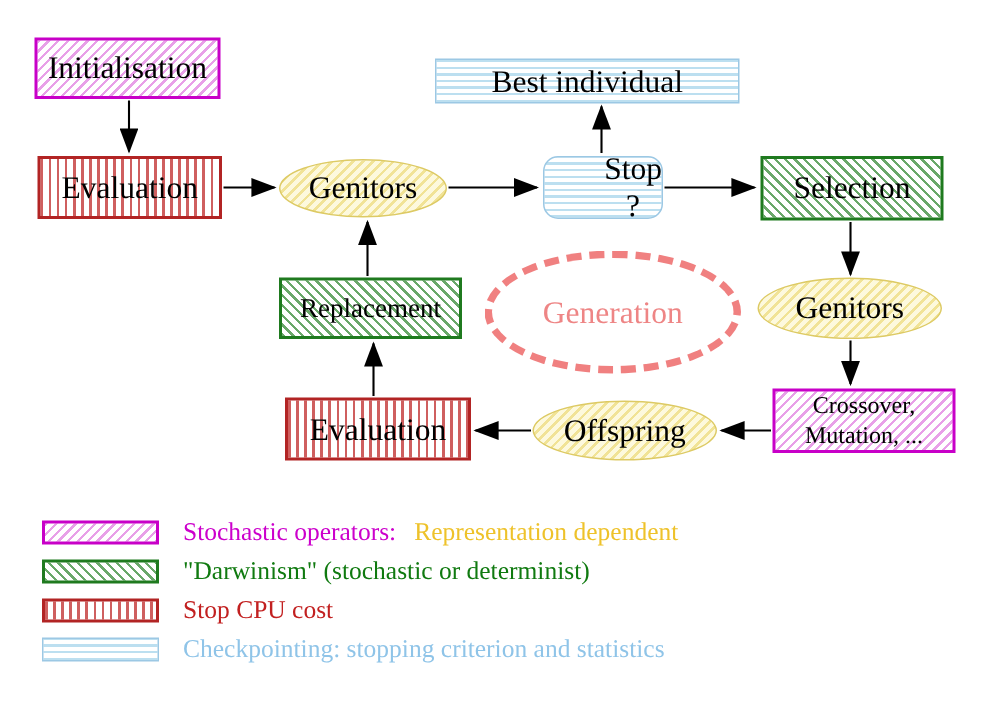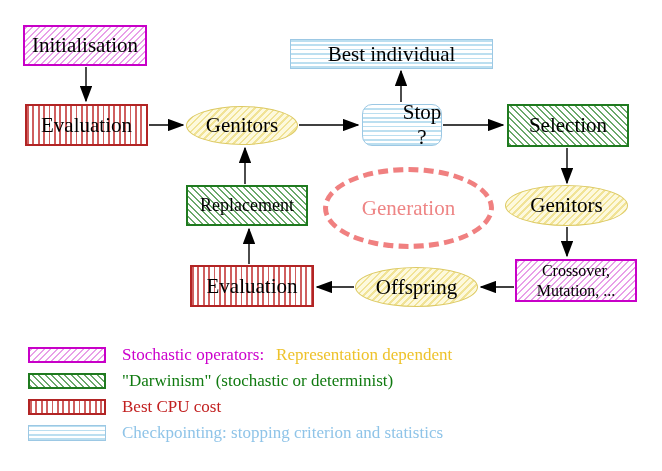--- a/index.html
+++ b/index.html
@@ -105,21 +105,21 @@
     <span class="lt-stochastic">Stochastic operators:</span><span class="lt-gold">Representation dependent</span>
   </div>
 
   <div class="legend-swatch box hatch-green" style="left:28px;top:373px;"></div>
   <div class="legend-text lt-green" style="top:371px;">
     <span>"Darwinism" (stochastic or determinist)</span>
   </div>
 
   <div class="legend-swatch box stripes-red" style="left:28px;top:399px;"></div>
   <div class="legend-text lt-red" style="top:397px;">
-    <span>Best CPU cost</span>
+    <span>Stop CPU cost</span>
   </div>
 
   <div class="legend-swatch stripes-cyan" style="left:28px;top:425px;"></div>
   <div class="legend-text lt-blue" style="top:423px;">
     <span>Checkpointing: stopping criterion and statistics</span>
   </div>
 
 </div>
 
 </body></html>

